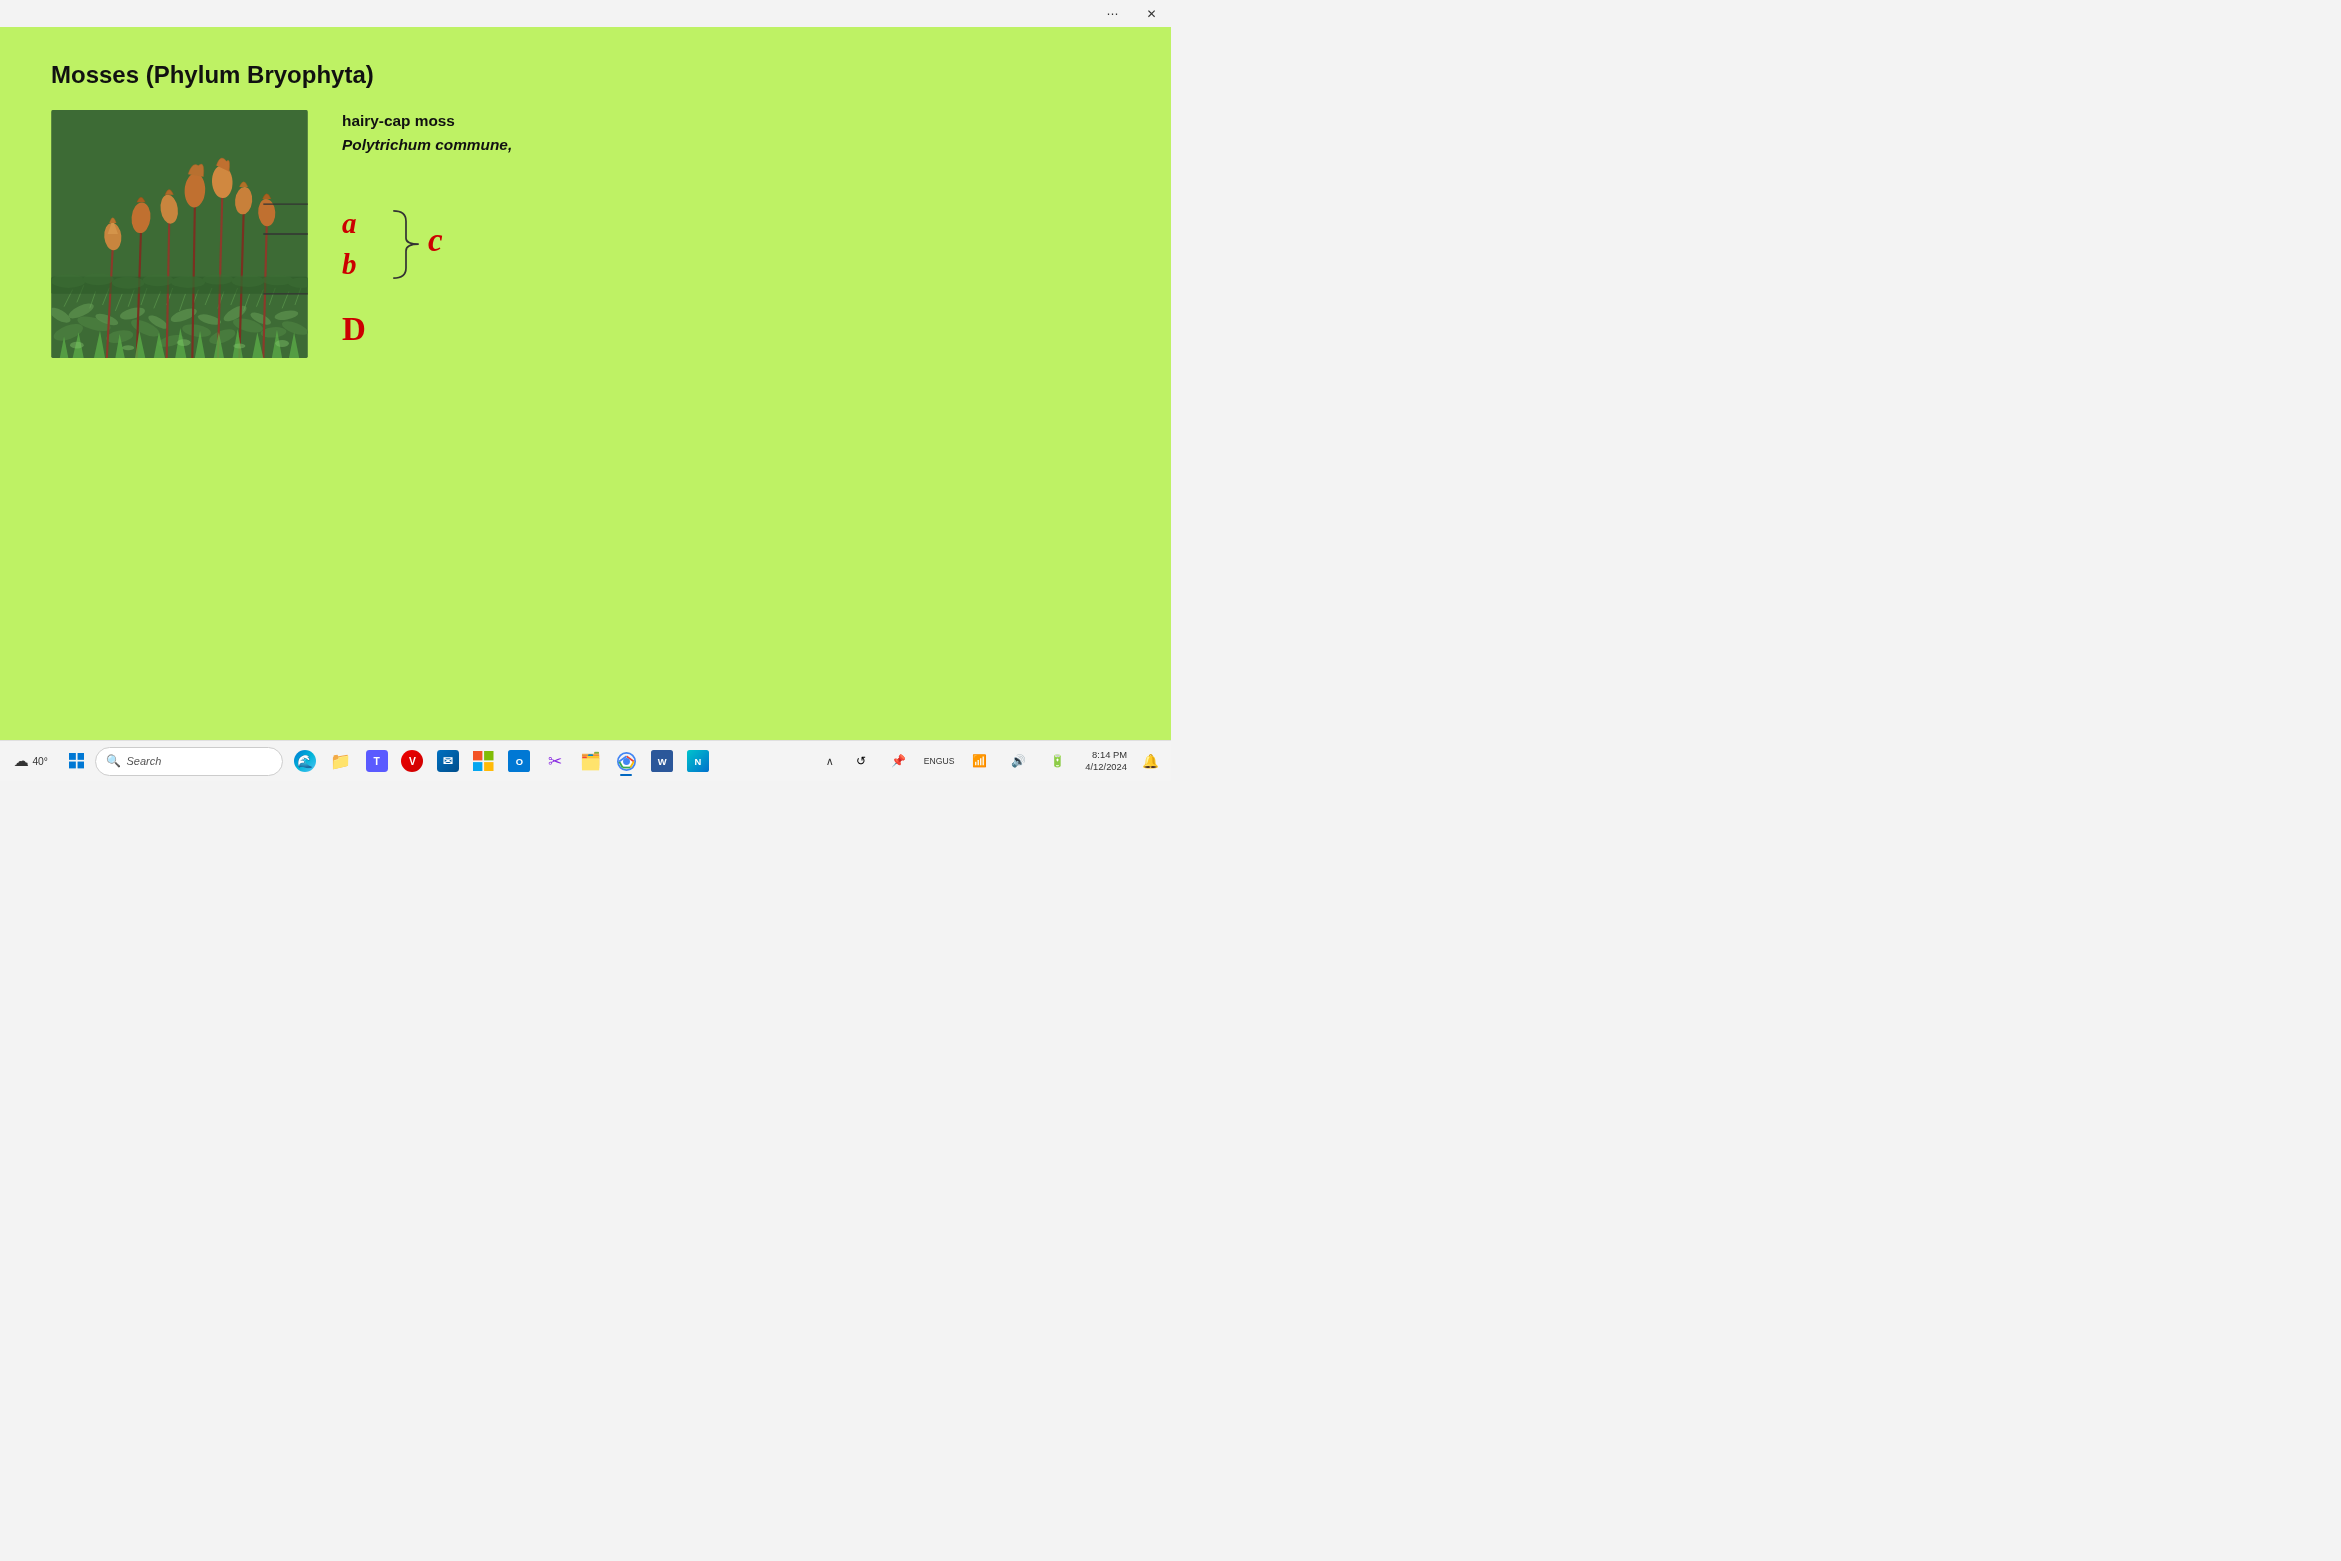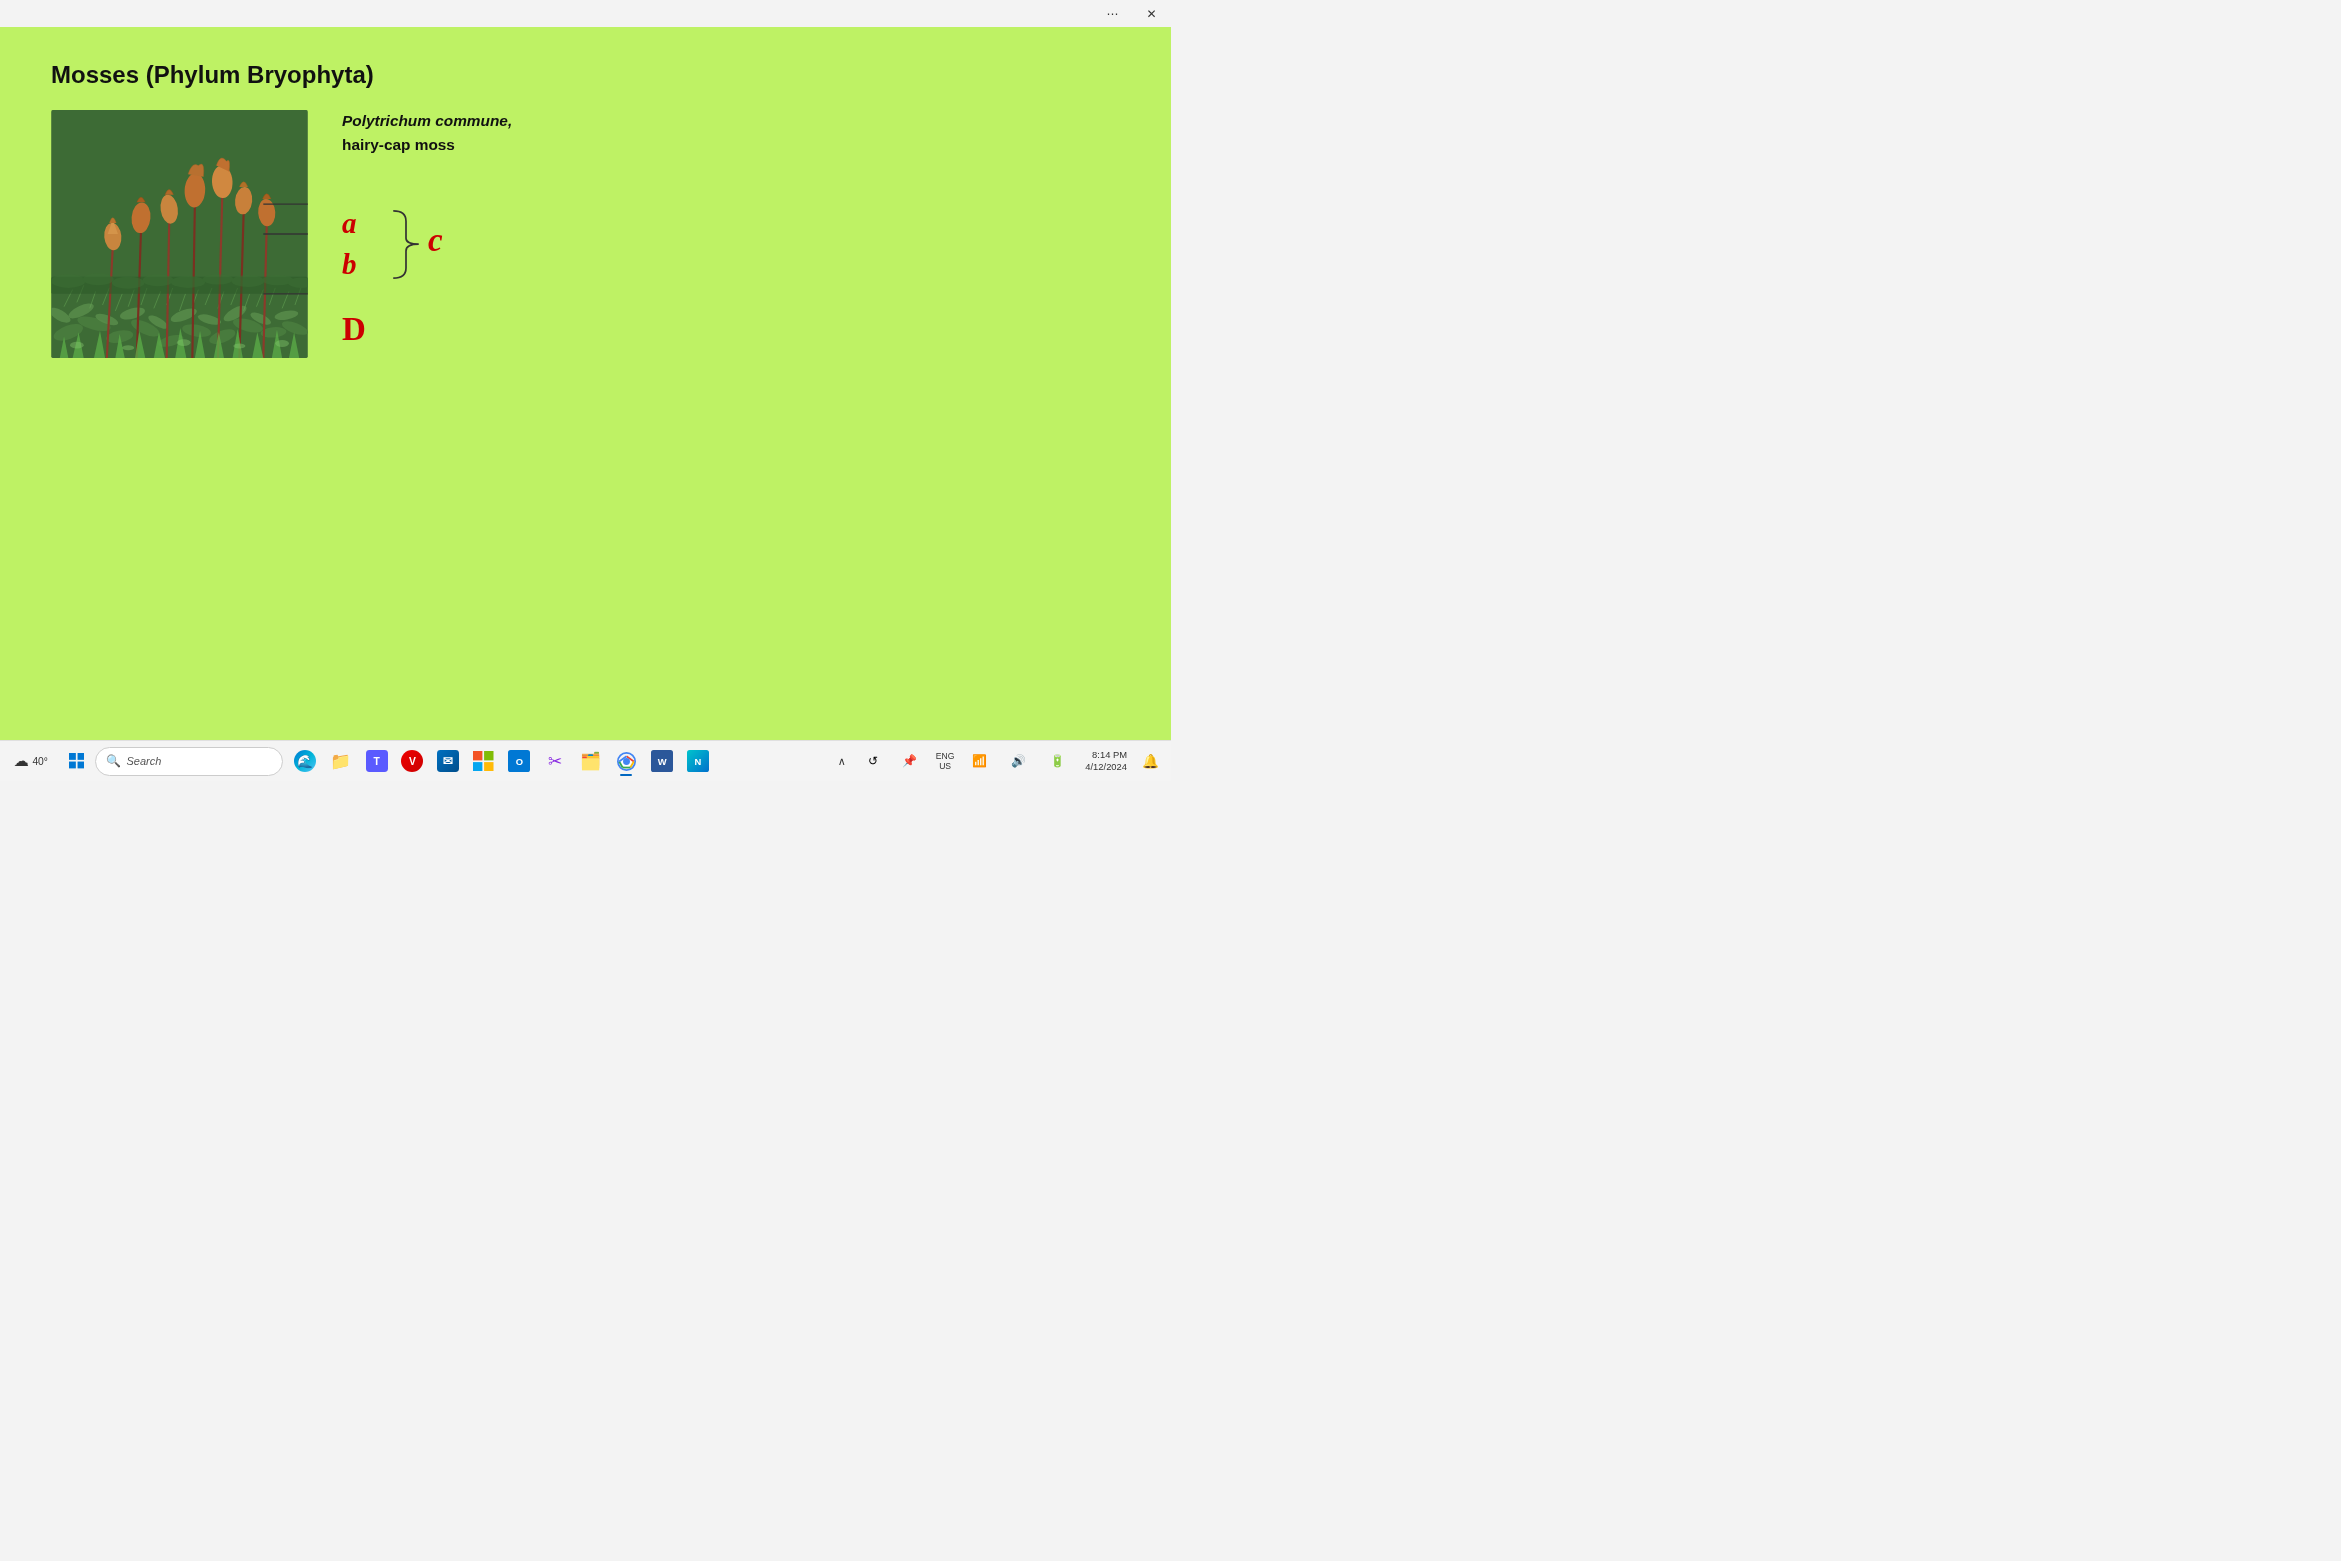--- a/index.html
+++ b/index.html
@@ -476,24 +476,24 @@
             <line x1="248" y1="145" x2="300" y2="145" stroke="#333" stroke-width="1.5"></line>
 
             <line x1="248" y1="215" x2="300" y2="215" stroke="#333" stroke-width="1.5"></line>
           </svg>
         </div>
       </div>
 
       <div class="annotation-area">
 
         <div style="margin-bottom: 51px;">
-          <div class="species-name">Polytrichum commune,</div>
           <div class="species-name">
             <span style="font-style:normal; font-weight:700; font-size:15.4px;">hairy-cap moss</span>
           </div>
+          <div class="species-name">Polytrichum commune,</div>
         </div>
 
         <div style="position:relative; height:103px;">
 
           <div class="label-a handwritten" style="position:absolute; top:0; left:0; font-size:29px; color:#cc0000; font-style:italic; font-weight:700;">a</div>
 
           <div class="label-b handwritten" style="position:absolute; top:41px; left:0; font-size:29px; color:#cc0000; font-style:italic; font-weight:700;">b</div>
 
           <svg style="position:absolute; top:-3.4px; left:47px;" width="34" height="81" viewBox="0 0 40 95">
             <path d="M5,8 Q20,8 20,20 L20,40 Q20,47 35,47 Q20,47 20,55 L20,75 Q20,87 5,87" fill="none" stroke="#333" stroke-width="2"></path>
@@ -618,21 +618,21 @@
 
     <div style="display:flex;align-items:center;gap:3.4px;">
       <div class="taskbar-app">
         <span style="font-size:12px;">↺</span>
       </div>
       <div class="taskbar-app">
         <span style="font-size:12px;">📌</span>
       </div>
     </div>
 
-    <div style="display:flex;flex-direction:column;align-items:center;font-size:8.6px;color:#333;line-height:1.2;padding:1.7px 3.4px;cursor:pointer;border-radius:3.4px;">
+    <div style="display:flex;flex-direction:row;align-items:center;font-size:8.6px;color:#333;line-height:1.2;padding:1.7px 3.4px;cursor:pointer;border-radius:3.4px;">
       <span>ENG</span>
       <span>US</span>
     </div>
 
     <div class="taskbar-app">
       <span style="font-size:12px;">📶</span>
     </div>
 
     <div class="taskbar-app">
       <span style="font-size:12px;">🔊</span>

